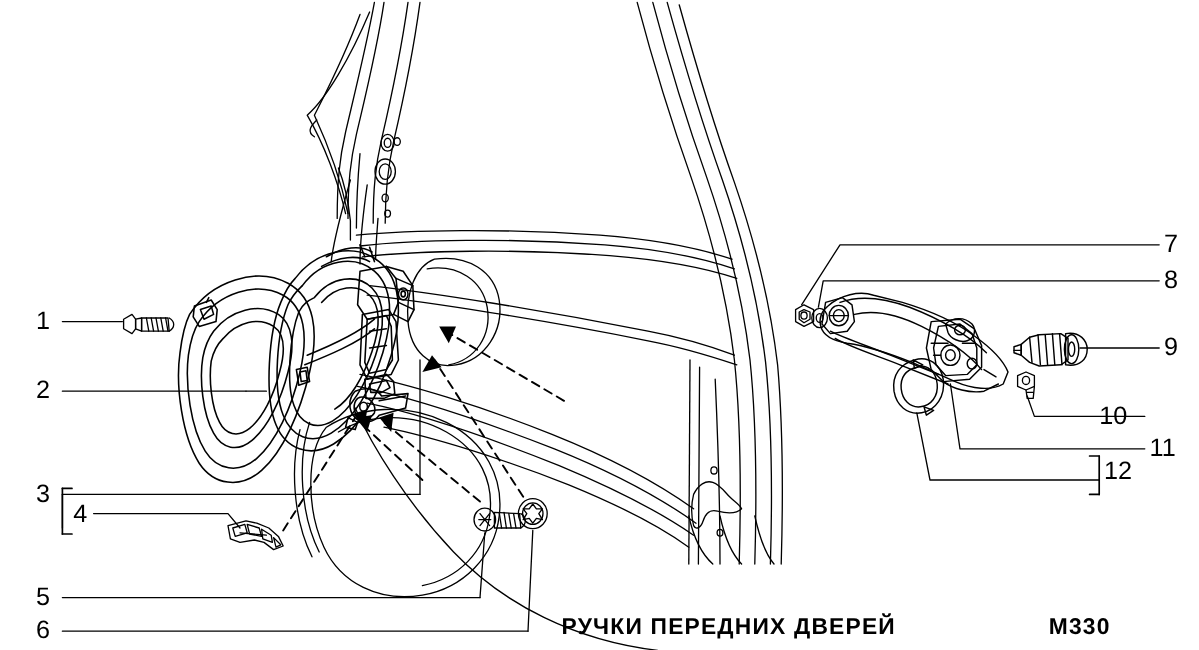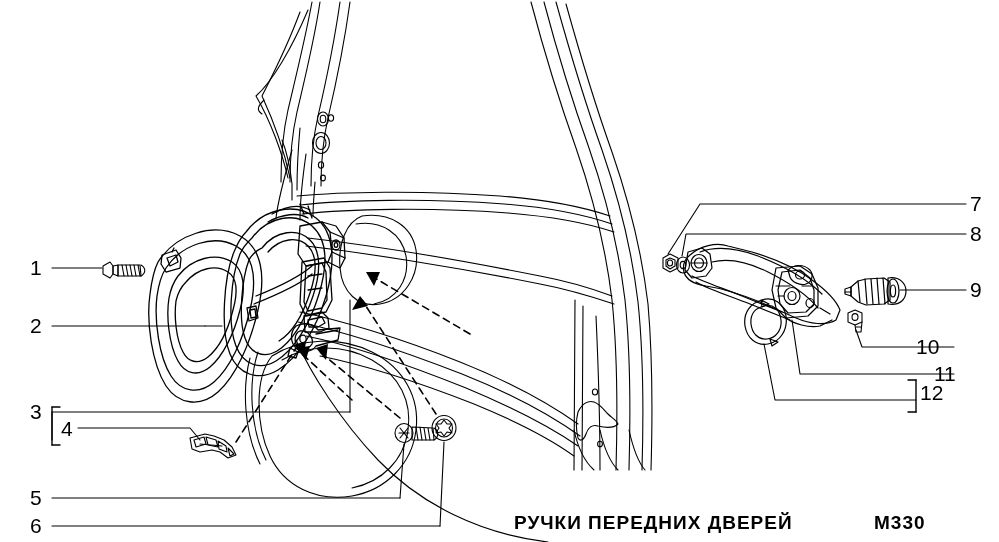--- a/index.html
+++ b/index.html
@@ -3,21 +3,21 @@
 <meta charset="utf-8">
 <style>
   html,body{margin:0;padding:0;background:#ffffff;}
   body{width:999px;height:542px;position:relative;overflow:hidden;
        font-family:"Liberation Sans","DejaVu Sans",sans-serif;color:#000;}
   #stage{position:absolute;left:0;top:0;width:999px;height:542px;}
   #art{position:absolute;left:0;top:0;width:999px;height:542px;}
   .callout{position:absolute;font-size:21px;font-weight:400;line-height:1;
            color:#000;white-space:nowrap;font-family:"Liberation Sans","DejaVu Sans",sans-serif;}
   .title{position:absolute;font-size:19px;font-weight:700;letter-spacing:1px;
-         color:#000;white-space:nowrap;font-family:"Liberation Sans","DejaVu Sans",sans-serif;margin-left:46px;}
+         color:#000;white-space:nowrap;font-family:"Liberation Sans","DejaVu Sans",sans-serif;}
   .code{position:absolute;font-size:19px;font-weight:700;letter-spacing:1px;color:#000;white-space:nowrap;}
 </style>
 </head>
 <body>
 
 <div id="stage">
 
 <svg id="art" viewBox="0 0 999 542">
   <g fill="none" stroke="#000" stroke-width="1.1" stroke-linecap="round" stroke-linejoin="round">
 
@@ -350,19 +350,19 @@
 <div class="callout" style="left:30px;  top:315px;">2</div>
 <div class="callout" style="left:30px;  top:401px;">3</div>
 <div class="callout" style="left:61px;  top:418px;">4</div>
 <div class="callout" style="left:30px;  top:487px;">5</div>
 <div class="callout" style="left:30px;  top:515px;">6</div>
 
 <div class="callout" style="left:970px; top:193px;">7</div>
 <div class="callout" style="left:970px; top:223px;">8</div>
 <div class="callout" style="left:970px; top:279px;">9</div>
 <div class="callout" style="left:916px; top:336px;">10</div>
-<div class="callout" style="left:934px; top:363px;">11</div>
+<div class="callout" style="left:958px; top:363px;">11</div>
 <div class="callout" style="left:920px; top:382px;">12</div>
 
 <div class="title" style="left:468px; top:512px;">РУЧКИ  ПЕРЕДНИХ  ДВЕРЕЙ</div>
 <div class="code" style="left:874px; top:512px;">M330</div>
 
 </div>
 
 </body></html>

